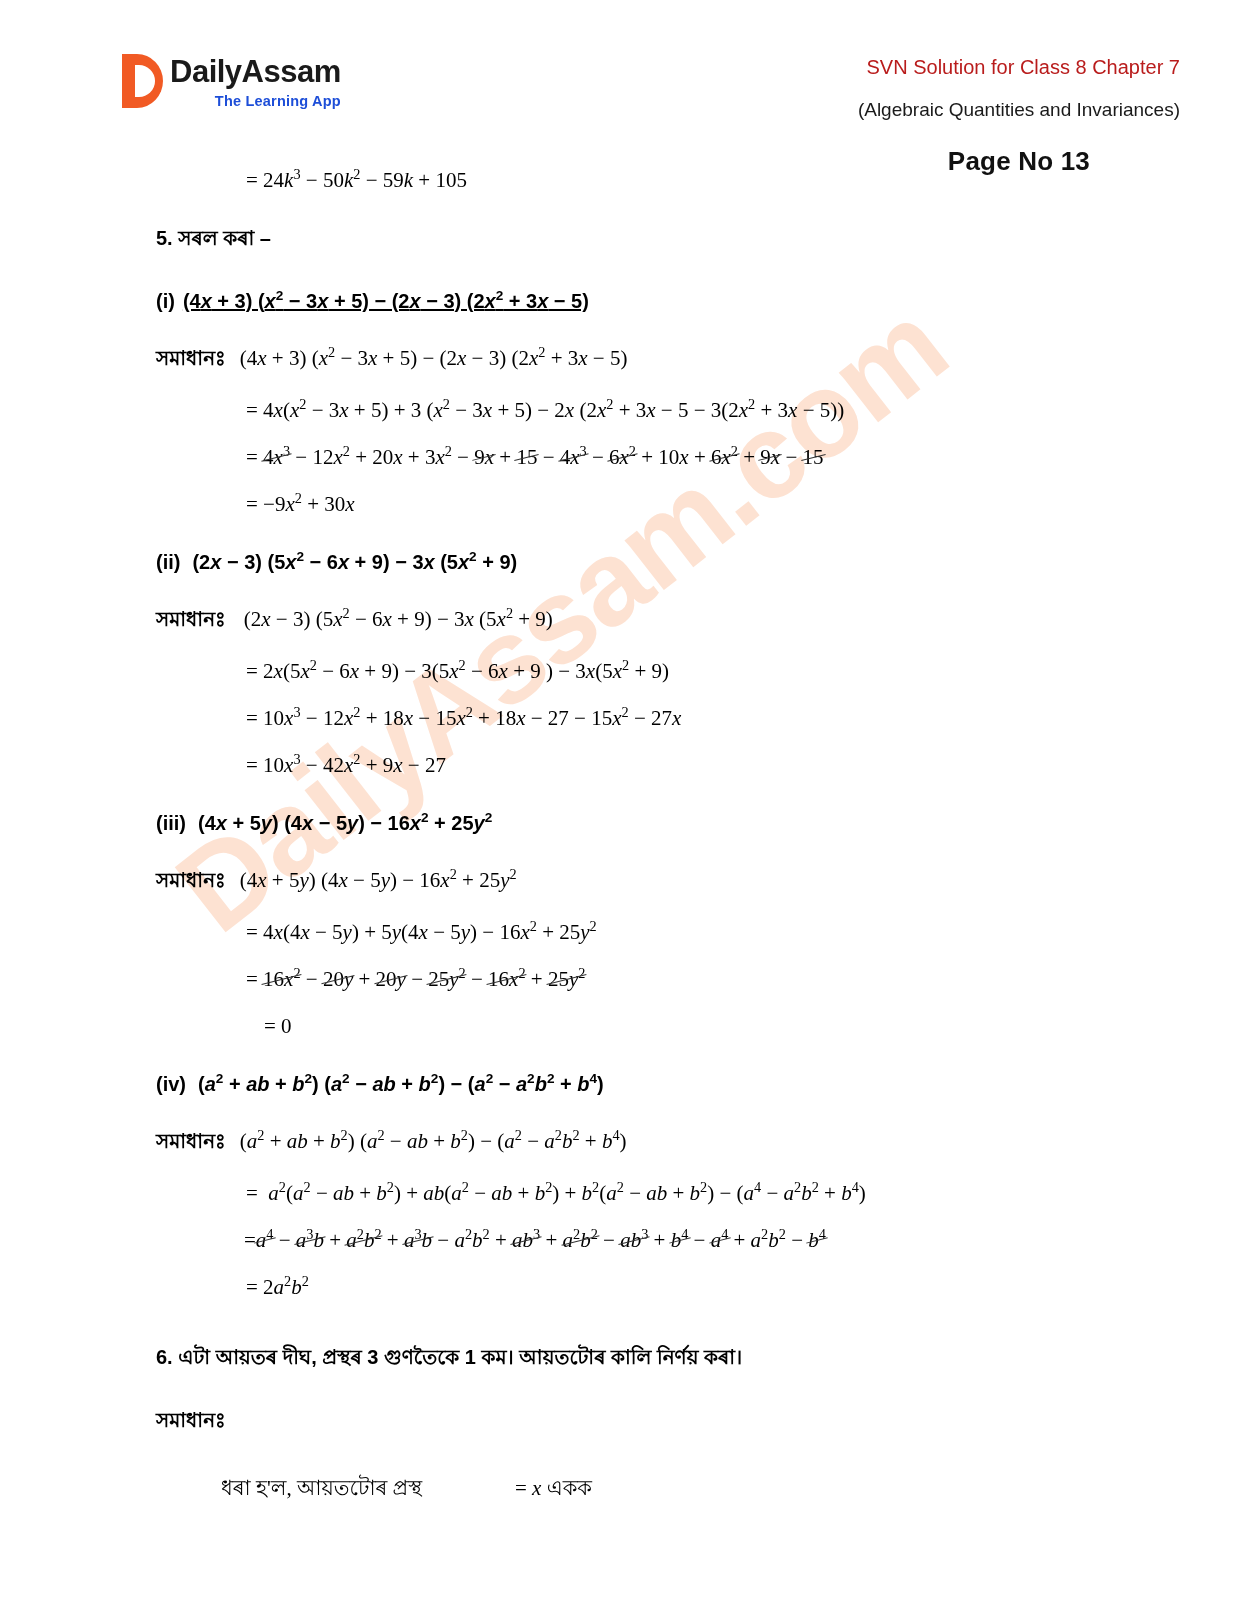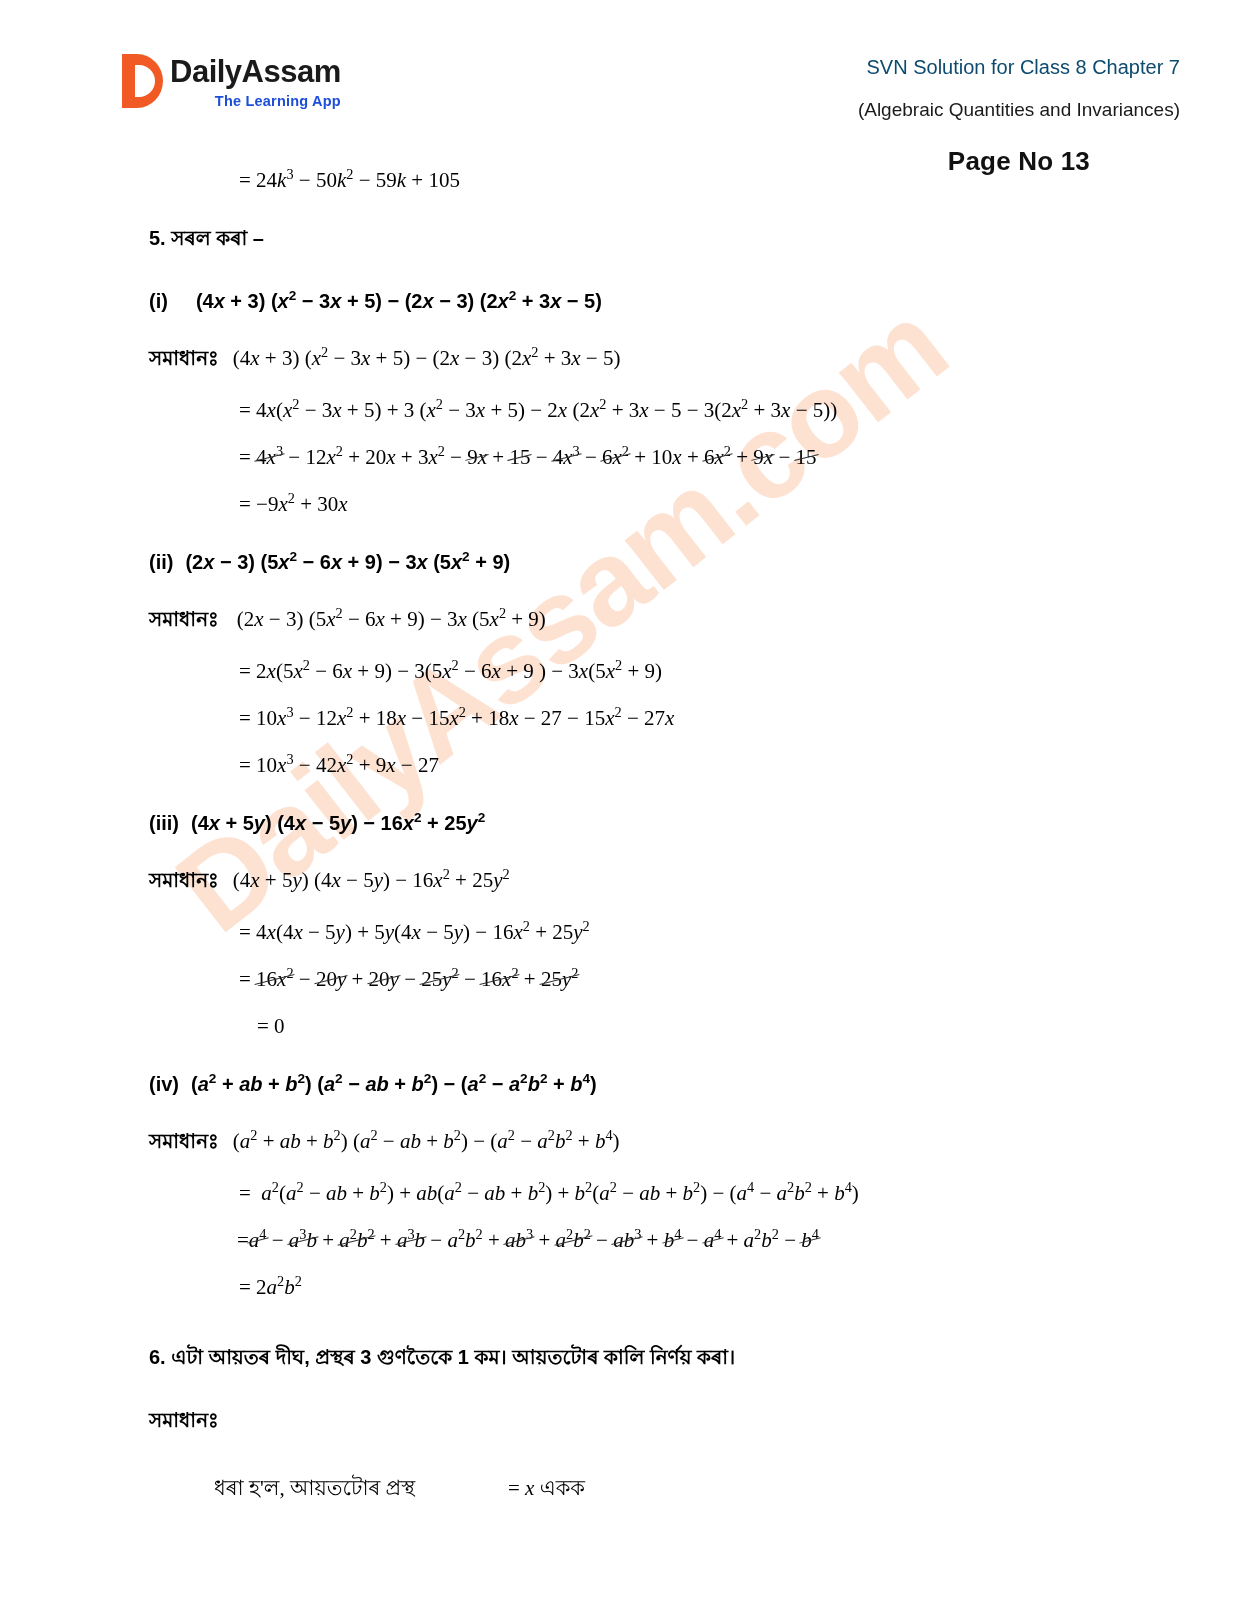--- a/index.html
+++ b/index.html
@@ -119,41 +119,41 @@
   }
   .header-right {
     position: absolute;
     right: 56px;
     top: 28px;
     text-align: right;
     font-family: "Liberation Sans", sans-serif;
   }
   .header-line1 {
     font-size: 20px;
-    color: #0c4a6e;
+    color: #b91c1c;
   }
   .header-line2 {
     font-size: 19px;
     color: #1a1a1a;
     margin-top: 20px;
   }
   .page-no {
     font-size: 26px;
     font-weight: bold;
     color: #111;
     margin-top: 25px;
     letter-spacing: 0.2px;
     text-align: center;
   }
 
   
   .content {
     position: absolute;
     top: 168px;
-    left: 9px;
+    left: 16px;
     width: 1084px;
   }
   .row {
     position: relative;
     padding: 0 60px 0 140px;
   }
   .math {
     font-family: "Liberation Serif", serif;
     font-size: 21px;
   }
@@ -223,21 +223,21 @@
       <span class="math">= 24<span class="mi">k</span><span class="sup">3</span> − 50<span class="mi">k</span><span class="sup">2</span> − 59<span class="mi">k</span> + 105</span>
       
     </div>
 
     <div class="row" style="margin-bottom:34px;">
       <span class="qhead">5. সৰল কৰা –</span>
     </div>
 
     <div class="row" style="margin-bottom:30px;">
       <span class="qhead">(i)</span>
-      <span class="qhead math" style="margin-left:24px;">(4<span class="mi">x</span> + 3) (<span class="mi">x</span><span class="sup">2</span> − 3<span class="mi">x</span> + 5) − (2<span class="mi">x</span> − 3) (2<span class="mi">x</span><span class="sup">2</span> + 3<span class="mi">x</span> − 5)</span>
+      <span class="qhead math" style="margin-left:4px;text-decoration:underline;">(4<span class="mi">x</span> + 3) (<span class="mi">x</span><span class="sup">2</span> − 3<span class="mi">x</span> + 5) − (2<span class="mi">x</span> − 3) (2<span class="mi">x</span><span class="sup">2</span> + 3<span class="mi">x</span> − 5)</span>
       
     </div>
 
     <div class="row" style="margin-bottom:22px;">
       <span class="sol-label">সমাধানঃ</span>
       <span class="math" style="margin-left:10px;">(4<span class="mi">x</span> + 3) (<span class="mi">x</span><span class="sup">2</span> − 3<span class="mi">x</span> + 5) − (2<span class="mi">x</span> − 3) (2<span class="mi">x</span><span class="sup">2</span> + 3<span class="mi">x</span> − 5)</span>
       
     </div>
 
     <div class="row indent-1" style="margin-bottom:22px;">

